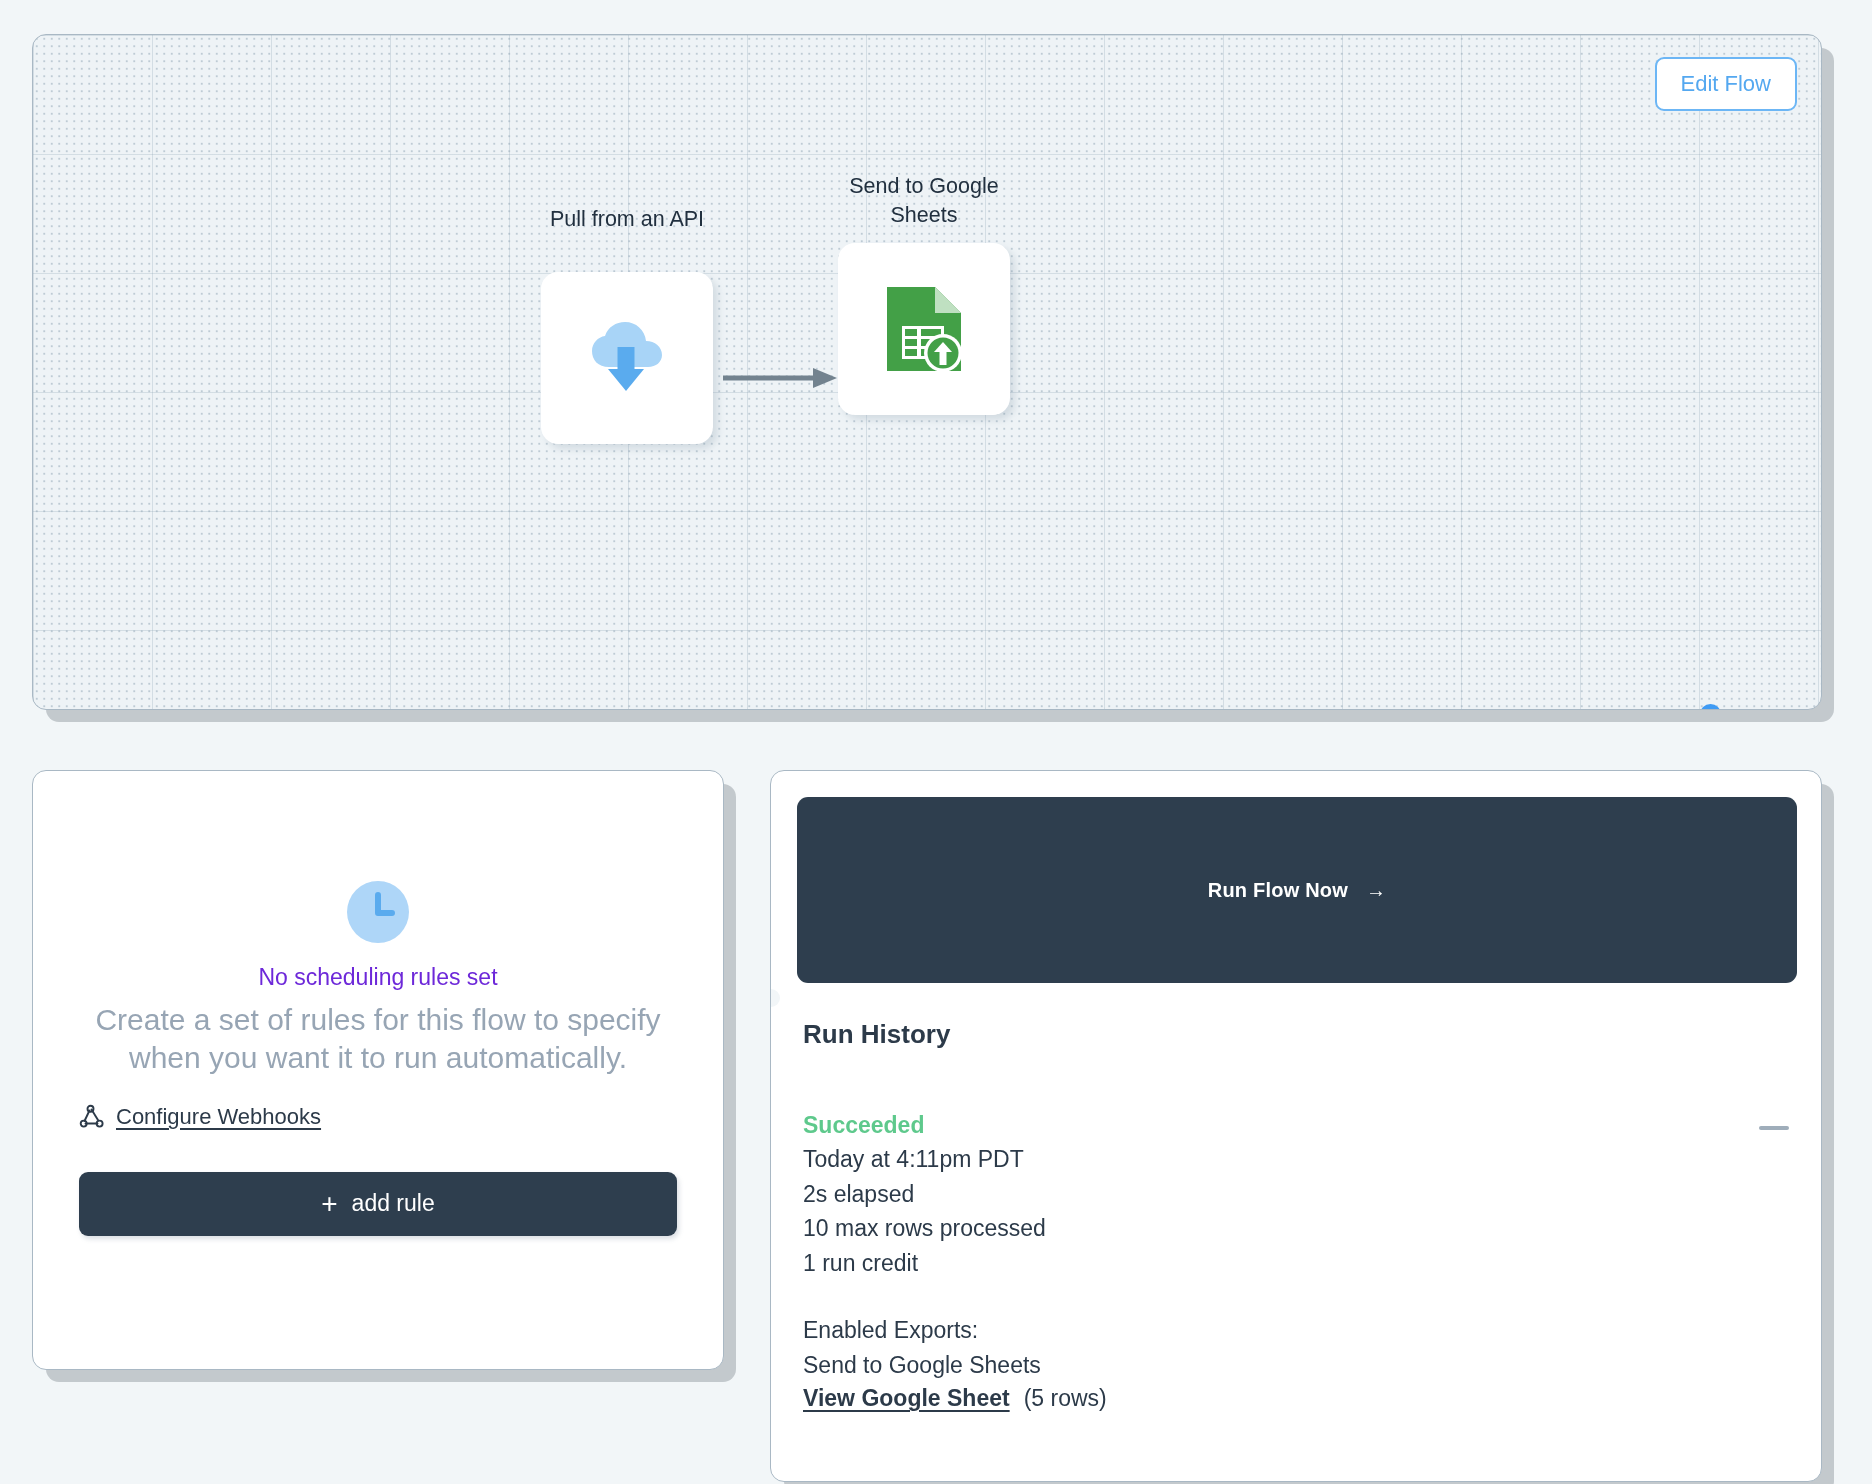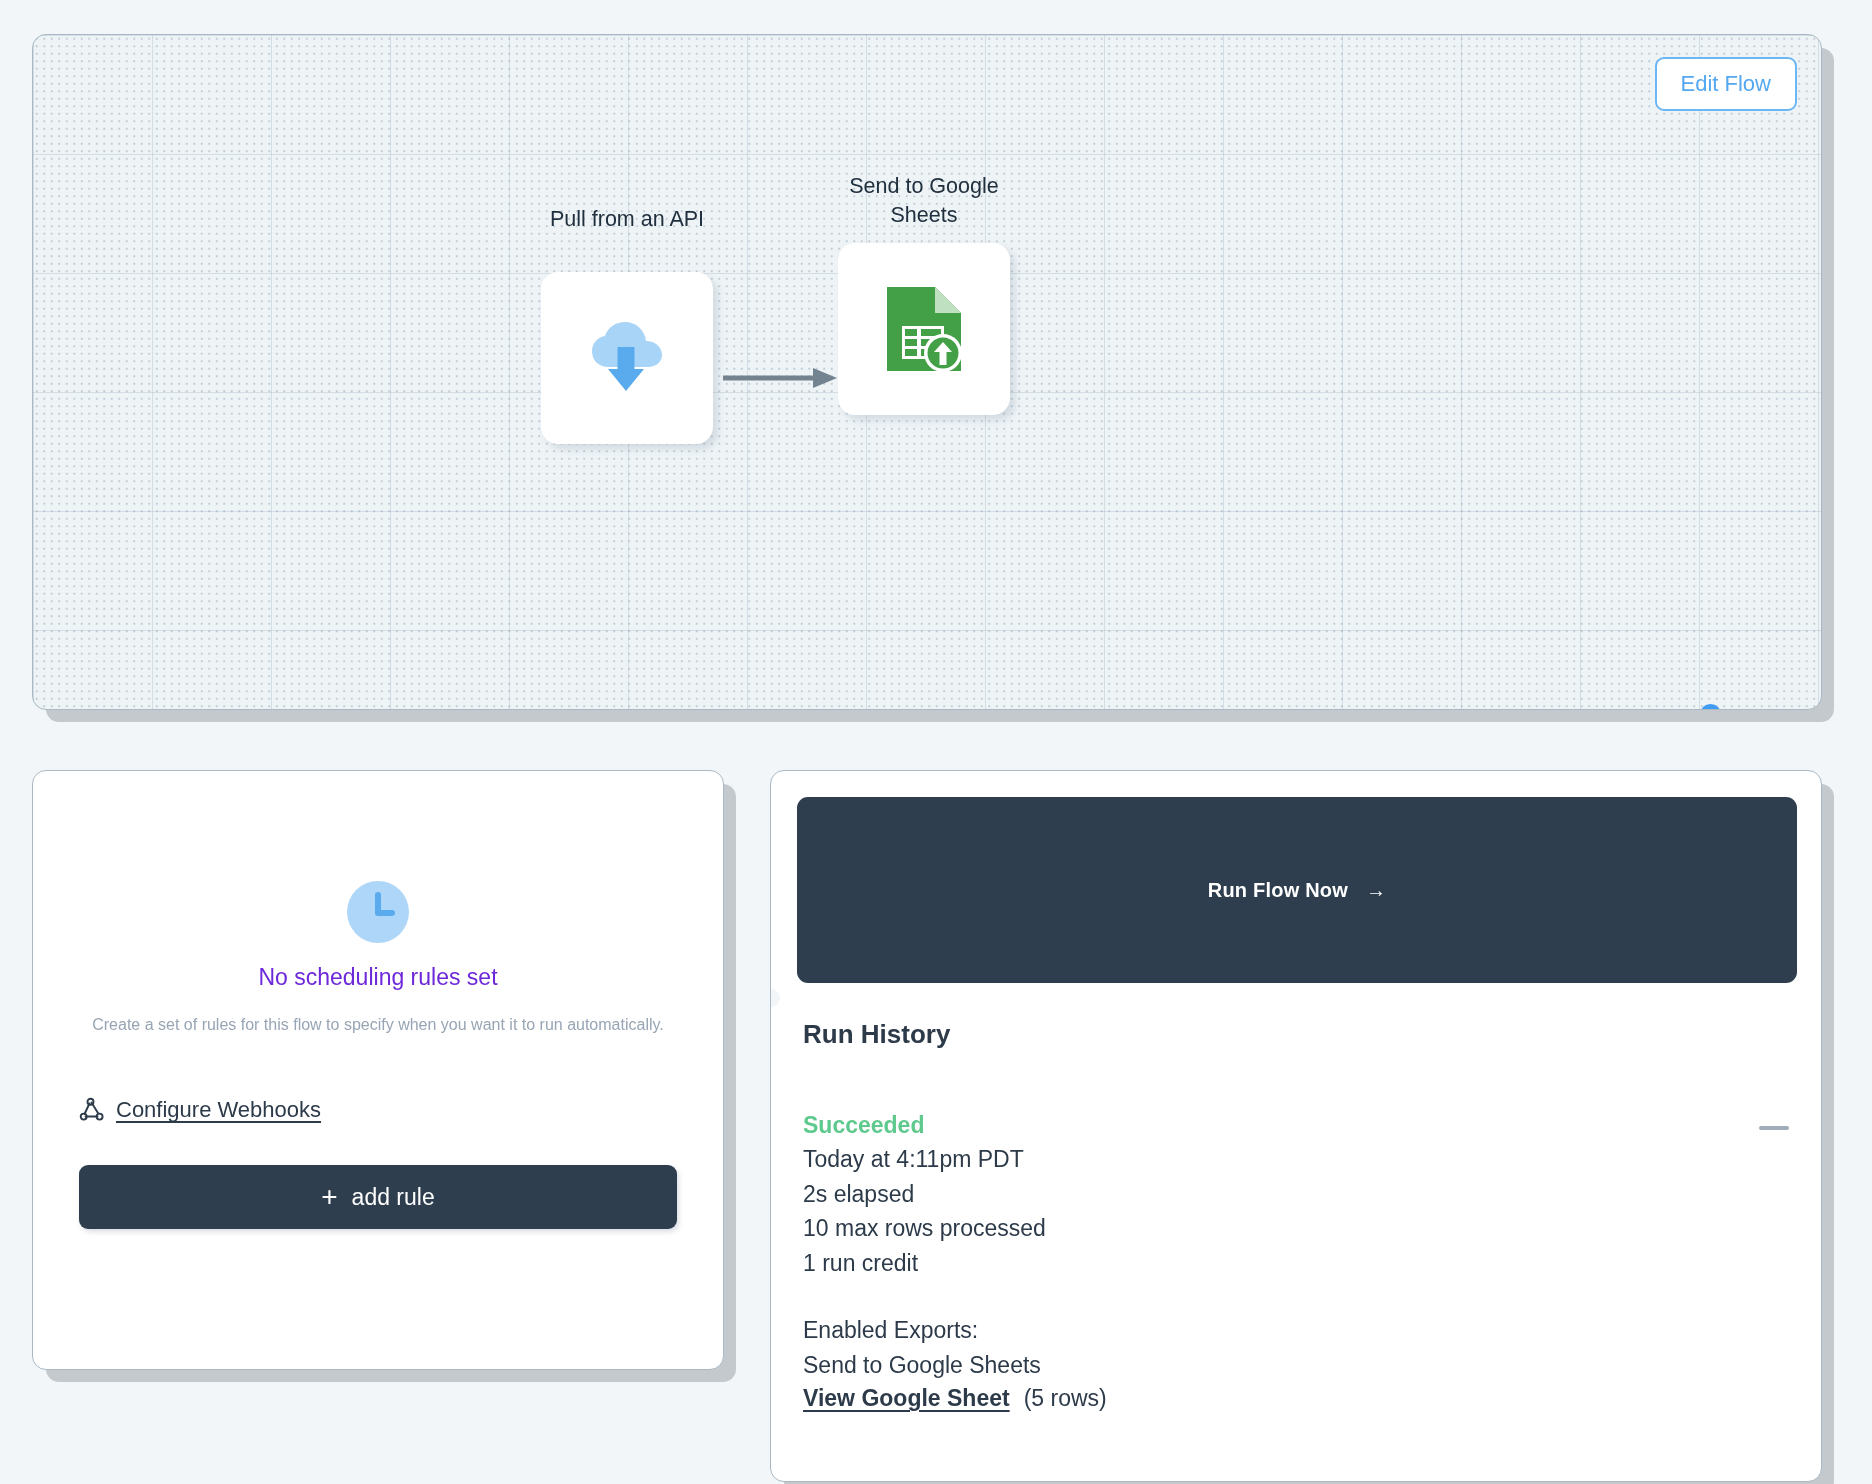--- a/index.html
+++ b/index.html
@@ -135,29 +135,29 @@
     height: 62px;
   }
 
   .empty-title {
     margin-top: 21px;
     text-align: center;
     font-size: 23px;
     color: #6d28d9;
   }
   .empty-desc {
-    margin-top: 24px;
+    margin-top: 10px;
     text-align: center;
-    font-size: 16px;
+    font-size: 30px;
     line-height: 1.28;
     color: #97a5b4;
   }
 
   #configure-webhooks-row {
-    margin-top: 62px;
+    margin-top: 26px;
     display: flex;
     align-items: center;
     gap: 11px;
     cursor: pointer;
     width: max-content;
   }
   #configure-webhooks-label {
     font-size: 22px;
     color: #2c3a49;
     text-decoration: underline;

